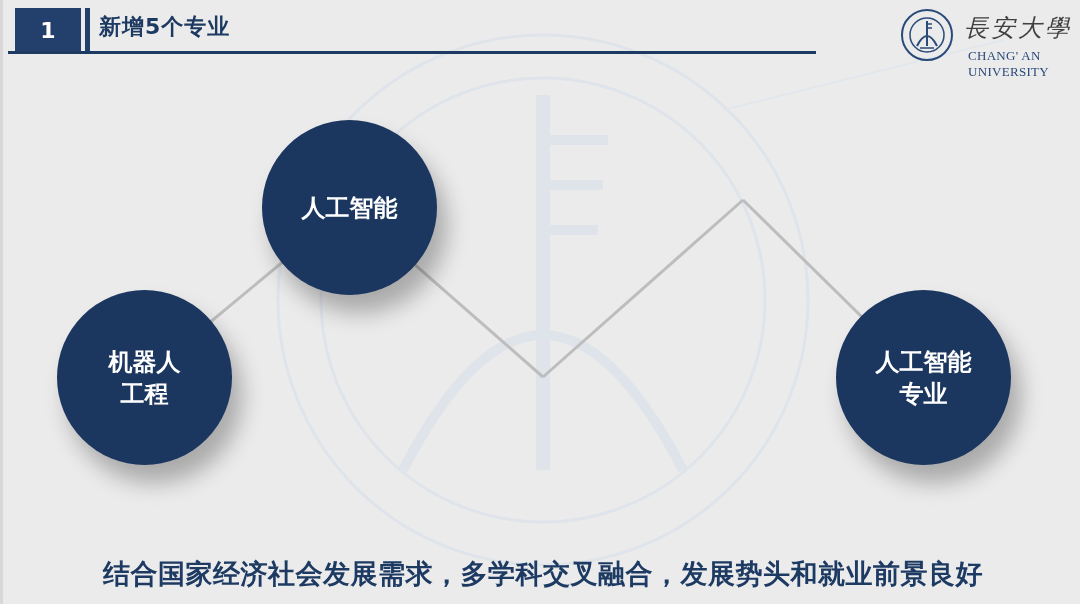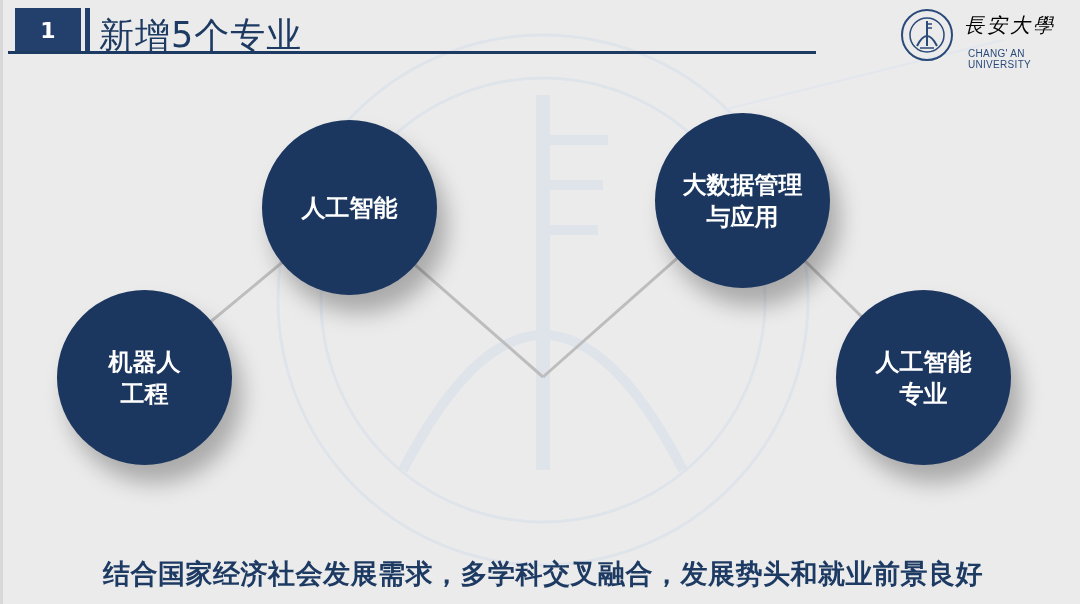--- a/index.html
+++ b/index.html
@@ -10,33 +10,33 @@
     }
     .slide { position:absolute; inset:0; background:#ebebeb; border-left:3px solid #d8d8d8; box-sizing:border-box; }
     .watermark { position:absolute; left:0; top:0; width:1080px; height:604px; pointer-events:none; }
     .header-num {
       position:absolute; left:12px; top:8px; width:66px; height:44px;
       background:#22406b; color:#ffffff; font-weight:bold; font-size:22px;
       display:flex; align-items:center; justify-content:center;
     }
     .header-sep { position:absolute; left:82px; top:8px; width:5px; height:45px; background:#22406b; }
     .header-title {
-      position:absolute; left:96px; top:12px; font-size:35px; font-weight:normal; color:#1d3a63;
+      position:absolute; left:96px; top:12px; font-size:22px; font-weight:bold; color:#1d3a63;
       letter-spacing:1px;
     }
     .header-line { position:absolute; left:5px; top:51px; width:808px; height:3px; background:#1d3a63; }
     .logo { position:absolute; left:897px; top:8px; width:180px; height:52px; }
     .logo-seal { position:absolute; left:0; top:0; width:54px; height:54px; }
     .logo-cn {
       position:absolute; left:64px; top:4px; font-family:"DejaVu Serif","Liberation Serif",serif;
-      font-size:20px; color:#000000; font-style:italic; letter-spacing:3px;
+      font-size:24px; color:#404040; font-style:italic; letter-spacing:3px;
     }
     .logo-en {
-      position:absolute; left:68px; top:40px; font-family:Liberation Sans, sans-serif;
-      font-size:10px; color:#2a4a7a; letter-spacing:0.3px;
+      position:absolute; left:68px; top:40px; font-family:Liberation Serif, serif;
+      font-size:13px; color:#2a4a7a; letter-spacing:0.3px;
     }
     .connectors { position:absolute; left:0; top:0; width:1080px; height:604px; }
     .node {
       position:absolute; width:175px; height:175px; border-radius:50%;
       background:#1b365f; color:#ffffff;
       display:flex; flex-direction:column; align-items:center; justify-content:center;
       box-shadow: 10px 18px 22px rgba(0,0,0,0.28);
       font-weight:bold; font-size:24px; line-height:32px; text-align:center;
     }
     .node span { display:block; }
@@ -94,24 +94,20 @@
   <div class="node" style="left:259px; top:120px;">
     <span>人工智能</span>
   </div>
 
   <div class="node" style="left:54px; top:290px;">
     <span>机器人</span>
     <span>工程</span>
   </div>
 
 
-  <div class="node" style="left:652px; top:113px;">
-    <span>大数据管理</span>
-    <span>与应用</span>
-  </div>
 
   <div class="node" style="left:833px; top:290px;">
     <span>人工智能</span>
     <span>专业</span>
   </div>
 
   <div class="footer">结合国家经济社会发展需求，多学科交叉融合，发展势头和就业前景良好</div>
 </div>
 
 </body></html>

